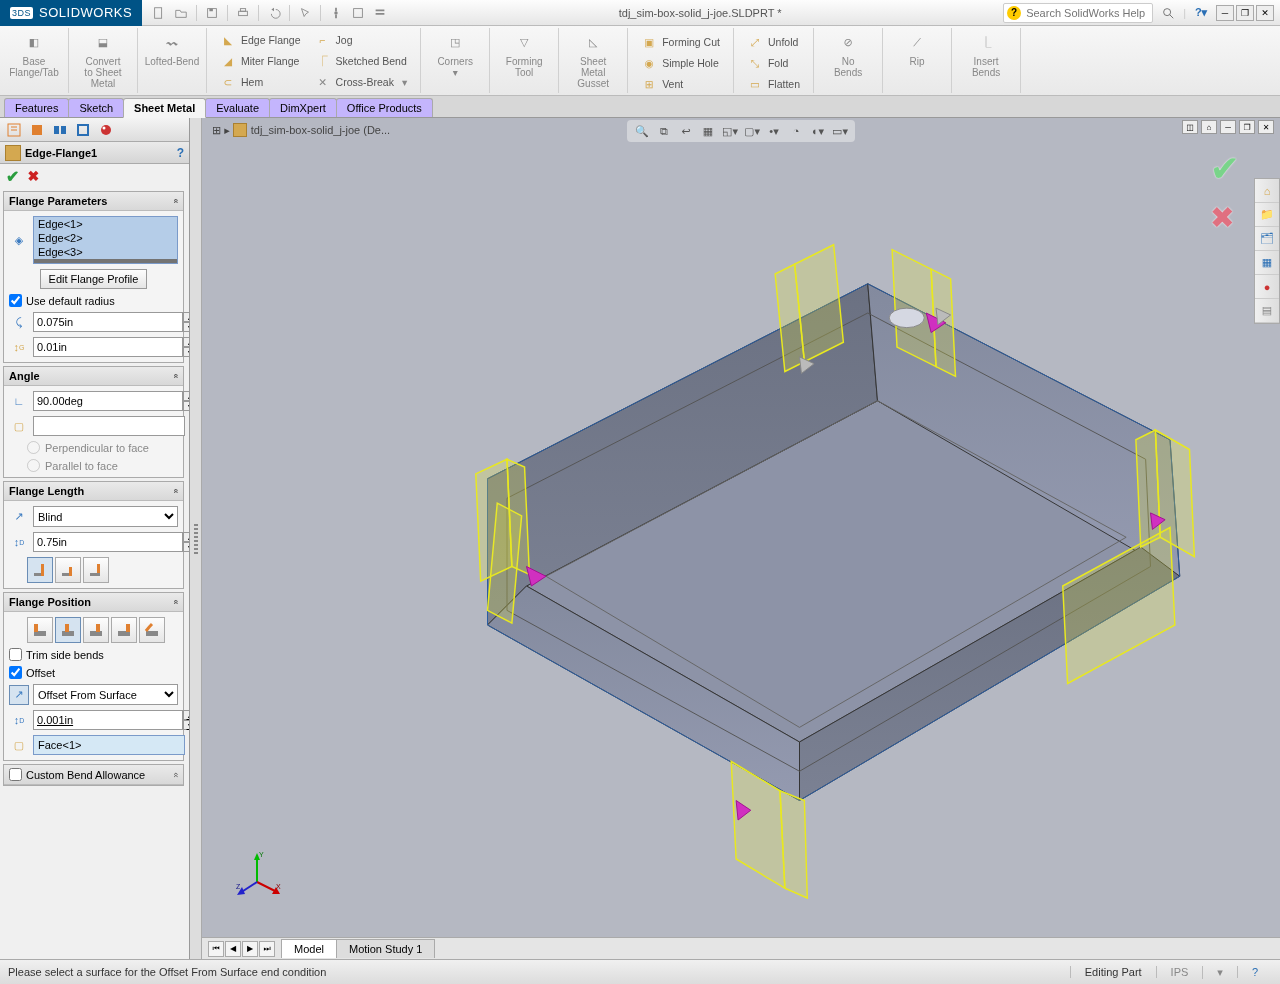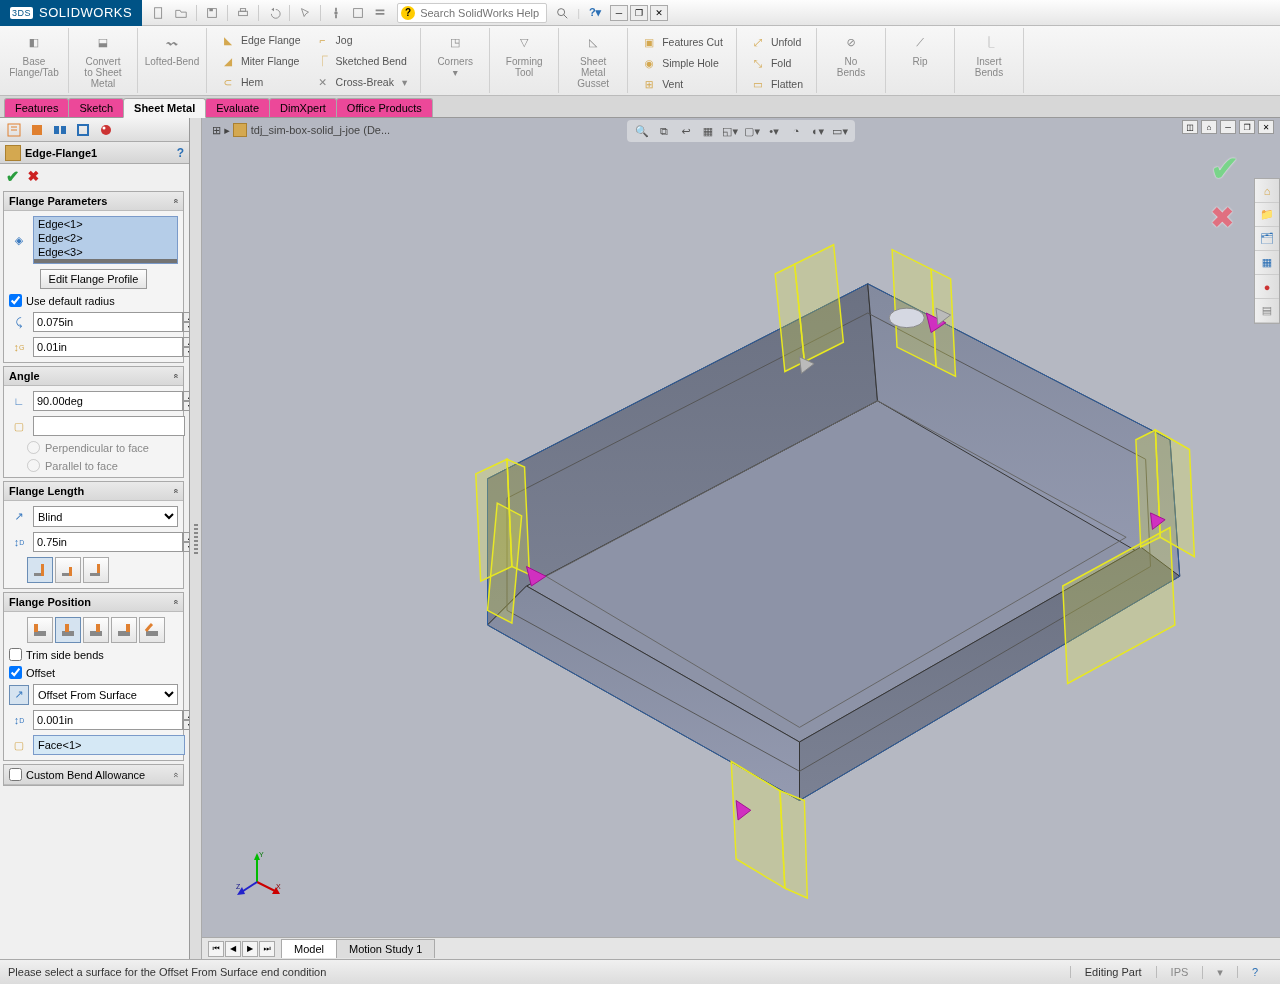--- a/index.html
+++ b/index.html
@@ -27,21 +27,21 @@
 .ribbon-group { display:flex; flex-direction:column; align-items:center; padding:2px 6px; border-right:1px solid #d0d0d0; }
 .ribbon-big { display:flex;flex-direction:column;align-items:center; justify-content:center; width:56px; color:#888; cursor:pointer;}
 .ribbon-big .ico { width:24px; height:24px; display:flex;align-items:center;justify-content:center; margin-bottom:2px;}
 .ribbon-big .lbl { font-size:10px; text-align:center; line-height:11px;}
 .ribbon-col { display:flex; flex-direction:column; gap:1px; padding:2px 4px; }
 .ribbon-small { display:flex; align-items:center; gap:5px; height:20px; color:#555; cursor:pointer; padding:0 3px; font-size:10.5px;}
 .ribbon-small .ico { width:16px; height:16px; display:flex;align-items:center;justify-content:center;}
 
 
 .cmdtabs { height: 22px; background:#d7d7d7; border-bottom:1px solid #999; display:flex; align-items:flex-end; padding-left:4px;}
-.cmdtab { padding:3px 10px; background:#ec4899; border:1px solid #aaa; border-bottom:none; margin-right:-1px; font-size:11px; cursor:pointer; border-radius:3px 3px 0 0;}
+.cmdtab { padding:3px 10px; background:#c4b5fd; border:1px solid #aaa; border-bottom:none; margin-right:-1px; font-size:11px; cursor:pointer; border-radius:3px 3px 0 0;}
 .cmdtab.active { background:#f5f5f5; font-weight:bold; border-bottom:1px solid #f5f5f5; position:relative; top:1px;}
 
 
 .main { flex:1; display:flex; min-height:0;}
 .panel { width:190px; background:#f0f0f0; border-right:1px solid #999; display:flex; flex-direction:column; overflow:hidden;}
 .panel-toolbar { height:24px; background:linear-gradient(#f4f4f4,#ddd); border-bottom:1px solid #aaa; display:flex; align-items:center; padding:0 3px; gap:1px;}
 .ptb-btn { width:22px; height:20px; border:1px solid transparent; display:flex;align-items:center;justify-content:center; cursor:pointer;}
 .ptb-btn.blue svg{fill:#2a6fb5;}
 .ptb-btn.orange svg{fill:#e08030;}
 .feature-header { height:22px; background:linear-gradient(#eaeaea,#d5d5d5); border-bottom:1px solid #aaa; display:flex;align-items:center;padding:0 5px; font-weight:bold; font-size:11px;}
@@ -162,20 +162,21 @@
           <rect x="3" y="3" width="10" height="10" fill="none" stroke="#888"></rect>
         </svg>
       </span>
     <span class="qat-btn">
         <svg viewBox="0 0 16 16">
           <rect x="3" y="4" width="10" height="2" fill="#888"></rect>
           <rect x="3" y="8" width="10" height="2" fill="#888"></rect>
         </svg>
       </span>
   </div>
+  <div class="doc-title">tdj_sim-box-solid_j-joe.SLDPRT *</div>
   <div class="search-help">
     <div class="search-wrap">
       <input class="search-input" placeholder="Search SolidWorks Help" style="">
     </div>
     <span class="qat-btn">
         <svg viewBox="0 0 16 16">
           <circle cx="7" cy="7" r="4" fill="none" stroke="#666"></circle>
           <line x1="10" y1="10" x2="14" y2="14" stroke="#666"></line>
         </svg>
       </span>
@@ -260,21 +261,21 @@
         <div class="ico">◺</div>
         <div class="lbl" style="white-space:pre-line;">Sheet
 Metal
 Gusset</div>
       </div>
   </div>
   <div class="ribbon-group">
     <div class="ribbon-col">
       <div class="ribbon-small">
           <div class="ico" style="color:#d4a850;">▣</div>
-          <span>Features Cut</span>
+          <span>Forming Cut</span>
         </div>
       <div class="ribbon-small">
           <div class="ico" style="color:#d4a850;">◉</div>
           <span>Simple Hole</span>
         </div>
       <div class="ribbon-small">
           <div class="ico" style="color:#d4a850;">⊞</div>
           <span>Vent</span>
         </div>
     </div>
@@ -531,21 +532,21 @@
           <label class="chk">
               <input type="checkbox" checked="" style="">
               <span>Offset</span>
             </label>
           <div class="row">
             <div class="row-ico" style="background:#d5e3f0;border:1px solid #6a8db5;color:#3a7ac0;">↗</div>
             <select class="combo"><option>Offset From Surface</option></select>
           </div>
           <div class="row">
             <div class="row-ico" style="color:#3a7ac0;">↕<sub style="font-size:7px;">D</sub></div>
-            <div class="num-input" style="flex:1;">
+            <div class="num-input" style="flex:1;text-decoration:underline;">
                 <input value="0.001in" style="">
                 <div class="spinner">
                   <button>▲</button>
                   <button>▼</button>
                 </div>
               </div>
           </div>
           <div class="row">
             <div class="row-ico" style="color:#d4a850;">▢</div>
             <input class="face-input" value="Face&lt;1&gt;" style="">

